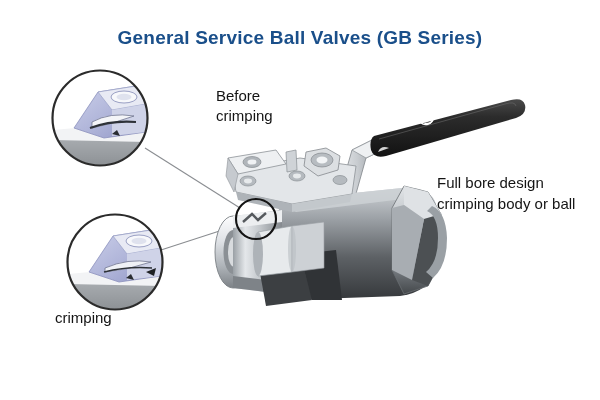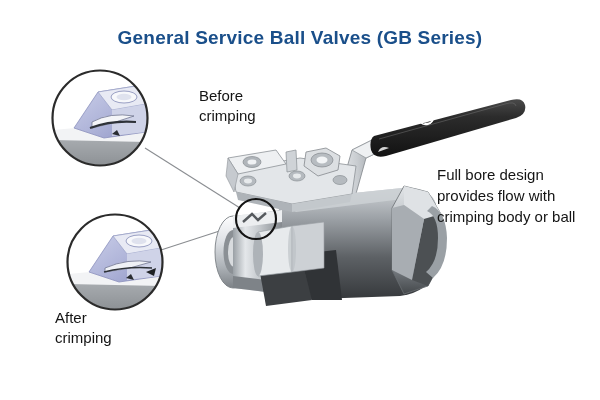--- a/index.html
+++ b/index.html
@@ -23,24 +23,24 @@
     white-space:nowrap;
   }
 
   .label{
     position:absolute;
     font-size:15px;
     color:#141414;
     line-height:20px;
     white-space:nowrap;
   }
-  #label-before{left:199px;top:86px;}
+  #label-before{left:216px;top:86px;}
   #label-after{left:55px;top:308px;}
   #label-fullbore{
-    left:437px;top:164px;
+    left:437px;top:172px;
     line-height:21px;
     white-space:normal;
     width:150px;
   }
   .label .ln{display:block;}
 
   svg.art{position:absolute;left:0;top:0;width:600px;height:400px;}
 </style>
 </head>
 <body>
@@ -236,23 +236,21 @@
   </svg>
 
   <div class="title">General Service Ball Valves (GB Series)</div>
 
   <div class="label" id="label-before">
     <span class="ln">Before</span>
     <span class="ln">crimping</span>
   </div>
 
   <div class="label" id="label-after">
-    <span class="ln">After</span>
     <span class="ln">crimping</span>
   </div>
 
   <div class="label" id="label-fullbore">
     <span class="ln">Full bore design</span>
-    <span class="ln">provides flow with</span>
     <span class="ln">crimping body or ball</span>
   </div>
 
 </div>
 
 </body></html>

